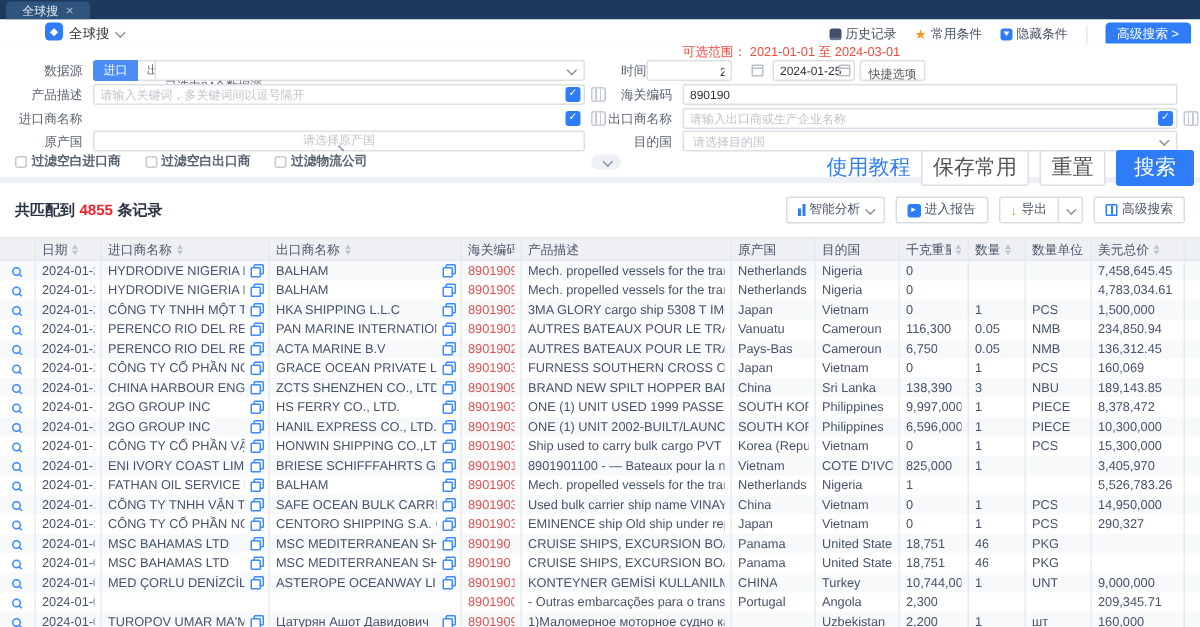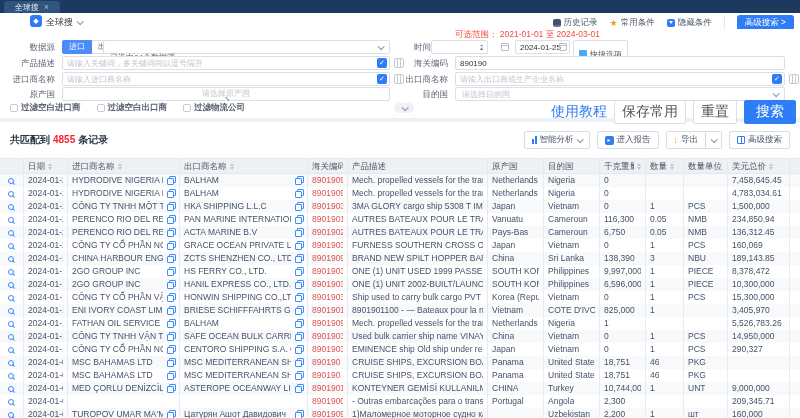--- a/index.html
+++ b/index.html
@@ -48,22 +48,22 @@
   .seg span { padding:0 6px; line-height:12px; font-size:8px; border:1px solid #dcdfe6; cursor:pointer;
     display:flex; align-items:center; }
   .seg .on { background:#4a8df8; border-color:#4a8df8; color:#fff; border-radius:2px 0 0 2px; }
   .seg .off { background:#fff; color:#666; border-left:none; border-radius:0 2px 2px 0; }
   .mini-blue { position:absolute; width:10px; height:10px; background:#2e7cf6; border-radius:2px;
     color:#fff; font-size:7px; line-height:10px; text-align:center; cursor:pointer; }
   .mini-grid { position:absolute; width:10px; height:10px; border:1px solid #c4c9d2; border-radius:2px;
     background:repeating-linear-gradient(90deg,#fff 0 2px,#c4c9d2 2px 3px); cursor:pointer; }
   .cal { position:absolute; width:8px; height:8px; border:1px solid #b9bfc9; border-radius:1px; }
   .cal::before { content:""; position:absolute; left:0; right:0; top:1px; height:1px; background:#b9bfc9; }
-  .quick-btn { position:absolute; left:573px; top:11px; height:28px; border:1px solid #dcdfe6; border-radius:2px;
-    background:#fff; display:flex; align-items:center; gap:3px; padding:0 5px; font-size:8px; color:#555; cursor:pointer; }
+  .quick-btn { position:absolute; left:573px; top:11px; height:14px; border:1px solid #dcdfe6; border-radius:2px;
+    background:#fff; display:flex; align-items:center; gap:3px; padding:0 5px; font-size:8px; color:#555; cursor:pointer;flex-direction:column; }
   .ic-q { width:8px; height:8px; background:#49a8ee; border-radius:1px; }
   .cbrow { position:absolute; left:10px; top:73px; display:flex; gap:16px; align-items:center; font-size:8.5px;font-weight:bold; }
   .cbi { display:flex; align-items:center; gap:3px; cursor:pointer; }
   .cb { width:8px; height:8px; border:1px solid #c4c9d2; border-radius:2px; background:#fff; }
   .pill { position:absolute; left:394px; top:74px; width:20px; height:10px; border-radius:5px;
     background:#eef1f5; display:flex; align-items:center; justify-content:center; cursor:pointer; }
   .factions { position:absolute; right:4px; top:71px; display:flex; align-items:center; gap:7px; font-size:14px; }
   .link { color:#2e7cf6; cursor:pointer; }
   .btn { border:1px solid #dcdfe6; border-radius:2px; background:#fff; color:#555; padding:2px 7px; cursor:pointer; }
   .btn.primary { background:#2e7cf6; border-color:#2e7cf6; color:#fff; padding:2px 11px; }
@@ -174,21 +174,20 @@
 
   <span class="flabel" style="top:27px;">产品描述</span>
   <input class="fbox" style="left: 62px; top: 27px; width: 328px; padding-right: 16px;" placeholder="请输入关键词，多关键词间以逗号隔开">
   <span class="mini-blue" style="left:377px; top:29px;">✓</span>
   <span class="mini-grid" style="left:394px; top:29px;"></span>
 
   <span class="flabel r" style="top:27px;">海关编码</span>
   <input class="fbox" style="left: 455px; top: 27px; width: 330px;" value="890190">
 
   <span class="flabel" style="top:43px;">进口商名称</span>
-  <input class="fbox" style="left: 62px; top: 43px; width: 328px; padding-right: 16px;" placeholder="请输入进口商名称">
   <span class="mini-blue" style="left:377px; top:45px;">✓</span>
   <span class="mini-grid" style="left:394px; top:45px;"></span>
 
   <span class="flabel r" style="top:43px;">出口商名称</span>
   <input class="fbox" style="left: 455px; top: 43px; width: 330px; padding-right: 16px;" placeholder="请输入出口商或生产企业名称">
   <span class="mini-blue" style="left:772px; top:45px;">✓</span>
   <span class="mini-grid" style="left:789px; top:45px;"></span>
 
   <span class="flabel" style="top:58px;">原产国</span>
   <div class="fbox fselect" style="left:62px; top:58px; width:328px;flex-direction:column;">

